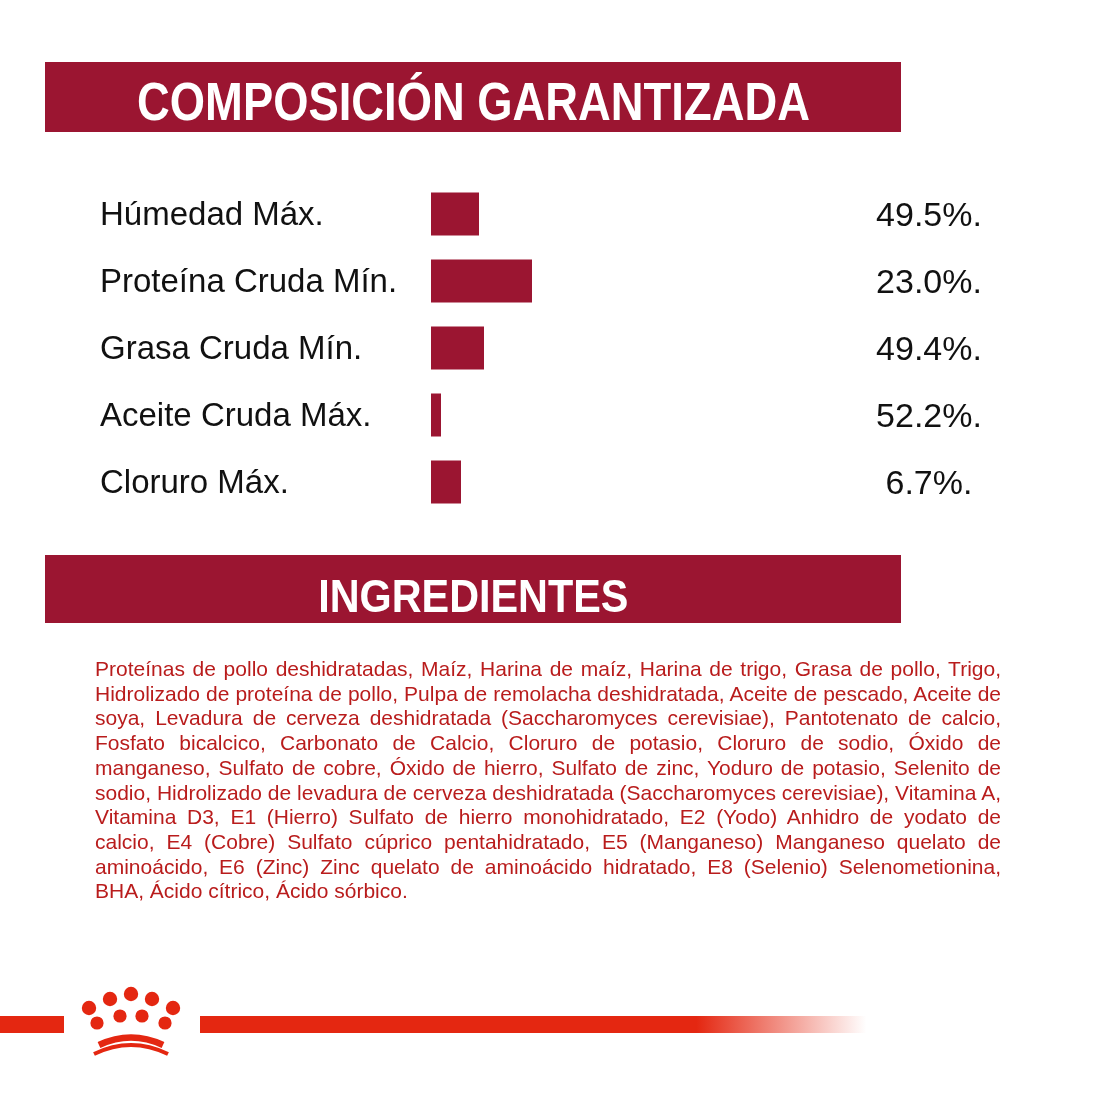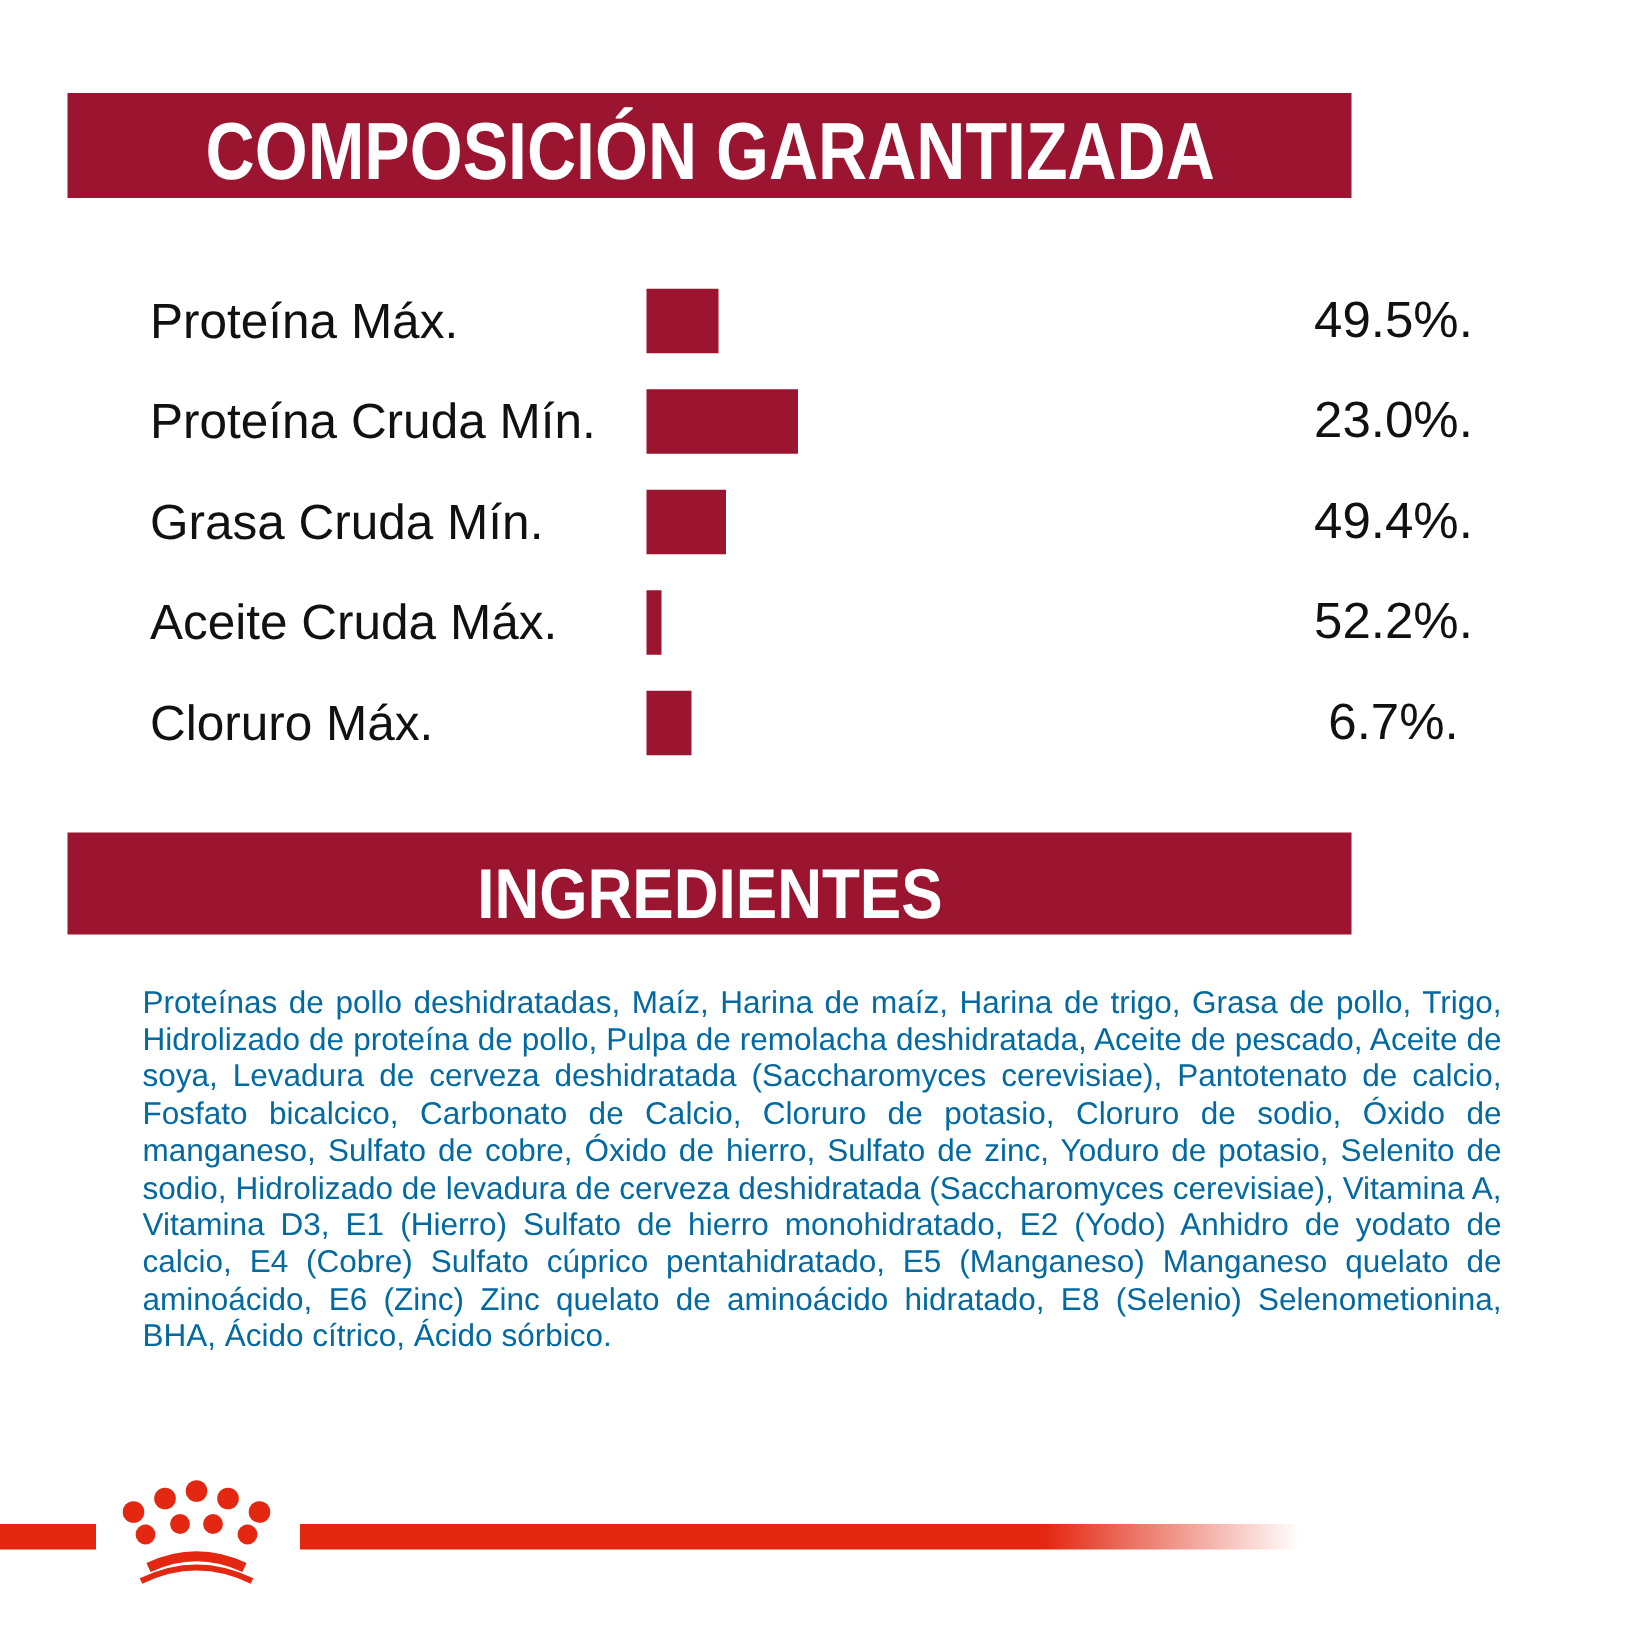--- a/index.html
+++ b/index.html
@@ -44,21 +44,21 @@
     height:43px;background:var(--maroon);
   }
   .nutrient-value{
     position:absolute;left:849px;width:160px;top:50%;transform:translateY(-50%);
     font-size:34px;text-align:center;white-space:nowrap;
   }
   
   .ingr-text{
     position:absolute;left:95px;top:636px;width:906px;
     font-size:21px;line-height:24.7px;
-    text-align:justify;color:#0369a1;
+    text-align:justify;color:#b91c1c;
   }
   
   .stripe{
     position:absolute;top:1016px;height:17px;
     background:var(--logo-red);
   }
   .stripe.left{left:0;width:64px;}
   .stripe.right{
     left:200px;width:680px;
     background:linear-gradient(to right,var(--logo-red) 0%,var(--logo-red) 73%,rgba(228,39,17,0) 98%);
@@ -69,21 +69,21 @@
 <body>
 
 <div class="panel">
 
   <div class="hdr-bar comp">
     <span class="hdr-title">COMPOSICIÓN GARANTIZADA</span>
   </div>
 
   <div class="comp-chart">
       <div class="comp-row">
-        <span class="nutrient-label">Proteína Máx.</span>
+        <span class="nutrient-label">Húmedad Máx.</span>
         <div class="nutrient-bar" style="width: 48.4px; background: rgb(155, 21, 49);"></div>
         <span class="nutrient-value">49.5%.</span>
       </div>
       <div class="comp-row">
         <span class="nutrient-label">Proteína Cruda Mín.</span>
         <div class="nutrient-bar" style="width: 101.2px; background: rgb(155, 21, 49);"></div>
         <span class="nutrient-value">23.0%.</span>
       </div>
       <div class="comp-row">
         <span class="nutrient-label">Grasa Cruda Mín.</span>

